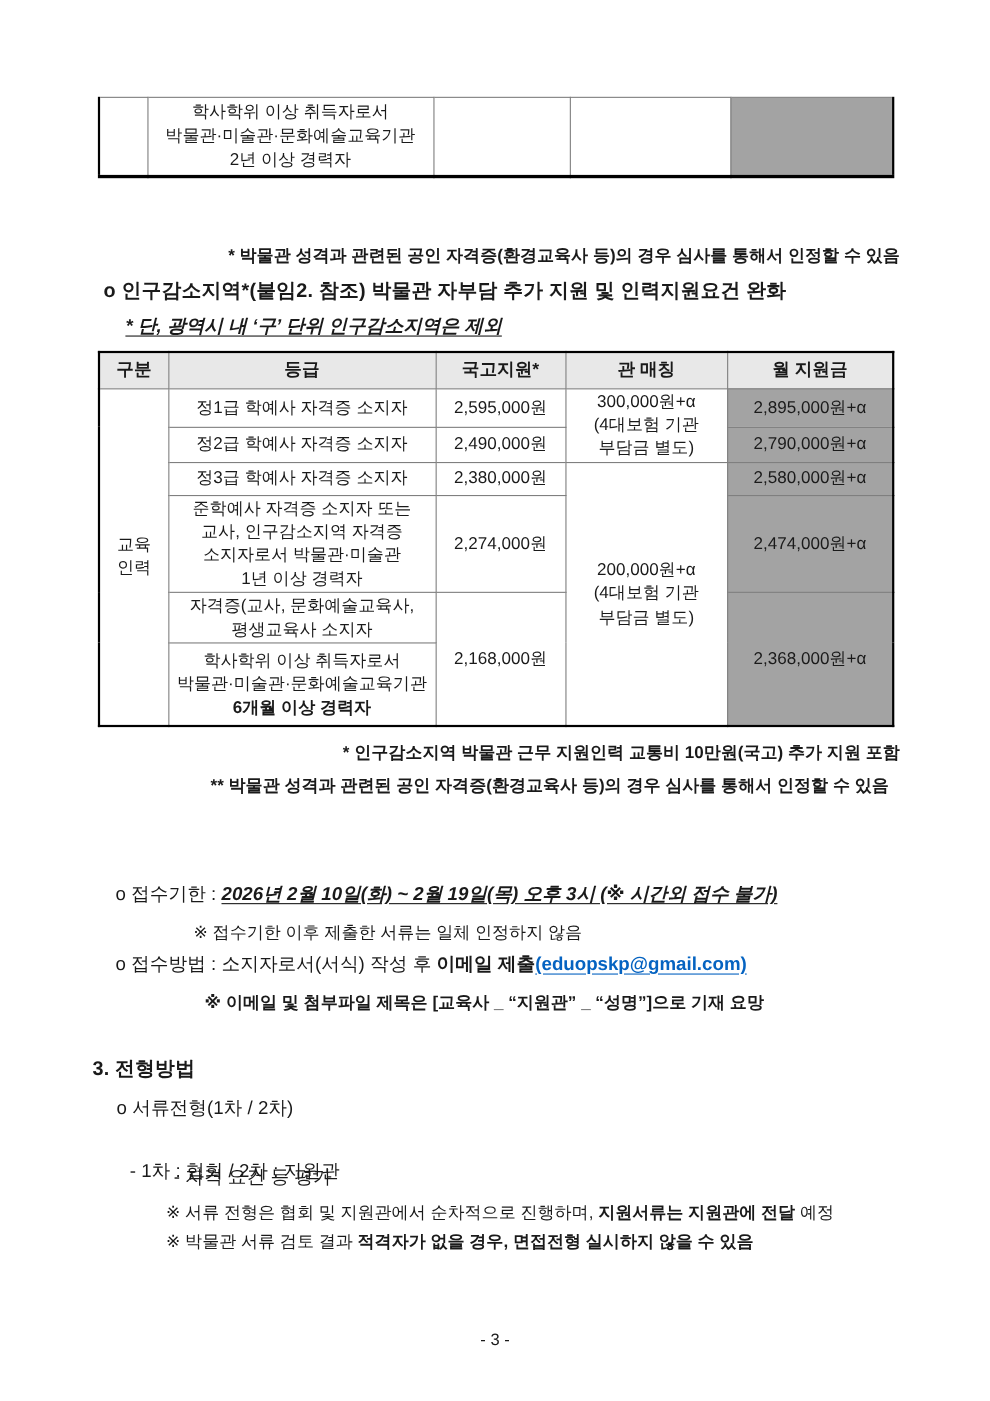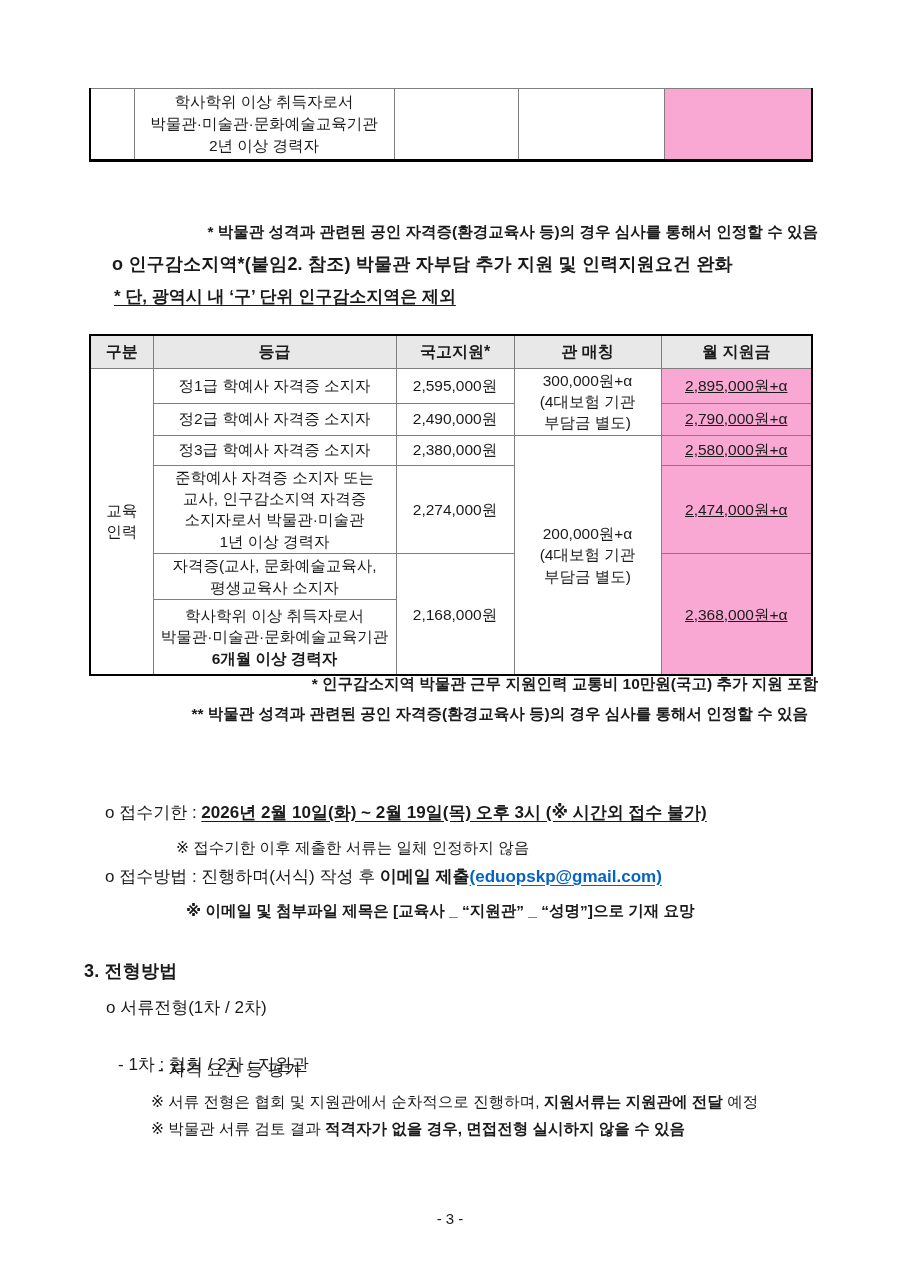--- a/index.html
+++ b/index.html
@@ -16,26 +16,26 @@
   
   .t-top{width:722px;border-left:2px solid #000;border-right:2px solid #000;
          border-bottom:3px solid #000;border-top:1px solid #9a9a9a;}
   .t-top td{border:1px solid #7f7f7f;text-align:center;vertical-align:middle;
             font-size:15.5px;line-height:1.42;padding:2px 2px;}
   
   .t-main{width:722px;border:2px solid #000;}
   .t-main th,.t-main td{border:1px solid #7f7f7f;text-align:center;vertical-align:middle;
             font-size:15.5px;line-height:1.38;padding:1px 2px;}
   .t-main th{background:#e8e8e8;font-weight:bold;font-size:16px;}
-  .purple{background:#f9a8d4;text-decoration:underline;}
+  .purple{background:#a3a3a3;}
   .note-r{font-size:15.5px;font-weight:bold;text-align:right;letter-spacing:0px;}
   .h-sec{font-size:18px;font-weight:bold;letter-spacing:0.2px;}
   .body-t{font-size:17px;}
   .small-t{font-size:15.5px;}
-  .u{text-decoration:underline;text-underline-offset:3px;}
+  .u{text-decoration:underline;text-underline-offset:3px;font-style:italic;}
   .link{color:#0563c1;font-weight:bold;text-decoration:underline;text-underline-offset:3px;}
   .footer{font-size:15px;text-align:center;width:900px;}
 </style>
 </head>
 <body>
 
 <div class="page">
 
   <div class="abs" style="left:89px;top:88px;">
     <table class="t-top">
@@ -55,24 +55,24 @@
         <td></td>
         <td></td>
         <td class="purple"></td>
       </tr>
     </tbody>
       </table>
   </div>
 
   <div class="abs note-r" style="left:90px;top:195px;width:728px;margin-top:27px;">* 박물관 성격과 관련된 공인 자격증(환경교육사 등)의 경우 심사를 통해서 인정할 수 있음</div>
 
-  <div class="abs h-sec" style="left:112px;top:252px;">o 인구감소지역*(붙임2. 참조) 박물관 자부담 추가 지원 및 인력지원요건 완화</div>
+  <div class="abs h-sec" style="left:94px;top:252px;">o 인구감소지역*(붙임2. 참조) 박물관 자부담 추가 지원 및 인력지원요건 완화</div>
   <div class="abs bold body-t u" style="left:114px;top:285px;">* 단, 광역시 내 ‘구’ 단위 인구감소지역은 제외</div>
 
-  <div class="abs" style="left:89px;top:319px;margin-top:15px;">
+  <div class="abs" style="left:89px;top:319px;">
     <table class="t-main">
       <colgroup>
         <col style="width:63px">
           <col style="width:243px">
           <col style="width:118px">
         <col style="width:147px">
           <col style="width:151px">
       </colgroup>
       <tbody>
           <tr style="height:33px">
@@ -131,21 +131,21 @@
   </div>
 
   <div class="abs note-r" style="left:90px;top:674px;width:728px;">* 인구감소지역 박물관 근무 지원인력 교통비 10만원(국고) 추가 지원 포함</div>
   <div class="abs note-r" style="left:80px;top:704px;width:728px;">** 박물관 성격과 관련된 공인 자격증(환경교육사 등)의 경우 심사를 통해서 인정할 수 있음</div>
 
   <div class="abs body-t" style="left:105px;top:801px;">
     <span>o 접수기한 : </span><span class="bold u">2026년 2월 10일(화) ~ 2월 19일(목) 오후 3시 (※ 시간외 접수 불가)</span>
   </div>
   <div class="abs small-t" style="left:176px;top:838px;">※ 접수기한 이후 제출한 서류는 일체 인정하지 않음</div>
   <div class="abs body-t" style="left:105px;top:865px;">
-    <span>o 접수방법 : </span><span>진행하며(서식) 작성 후 </span><span class="bold">이메일 제출</span><a class="link" href="#">(eduopskp@gmail.com)</a>
+    <span>o 접수방법 : </span><span>소지자로서(서식) 작성 후 </span><span class="bold">이메일 제출</span><a class="link" href="#">(eduopskp@gmail.com)</a>
   </div>
   <div class="abs small-t bold" style="left:186px;top:901px;">※ 이메일 및 첨부파일 제목은 [교육사 _ “지원관” _ “성명”]으로 기재 요망</div>
 
   <div class="abs h-sec" style="left:84px;top:959px;">3. 전형방법</div>
   <div class="abs body-t" style="left:106px;top:996px;">o 서류전형(1차 / 2차)</div>
   <div class="abs body-t" style="left:118px;top:1053px;">- 1차 : 협회 / 2차 : 지원관</div>
   <div class="abs body-t" style="left:118px;top:1058px;margin-left:40px;">- 자격 요건 등 평가</div>
   <div class="abs small-t" style="left:151px;top:1092px;">
     <span>※ 서류 전형은 협회 및 지원관에서 순차적으로 진행하며, </span><span class="bold">지원서류는 지원관에 전달</span><span> 예정</span>
   </div>

